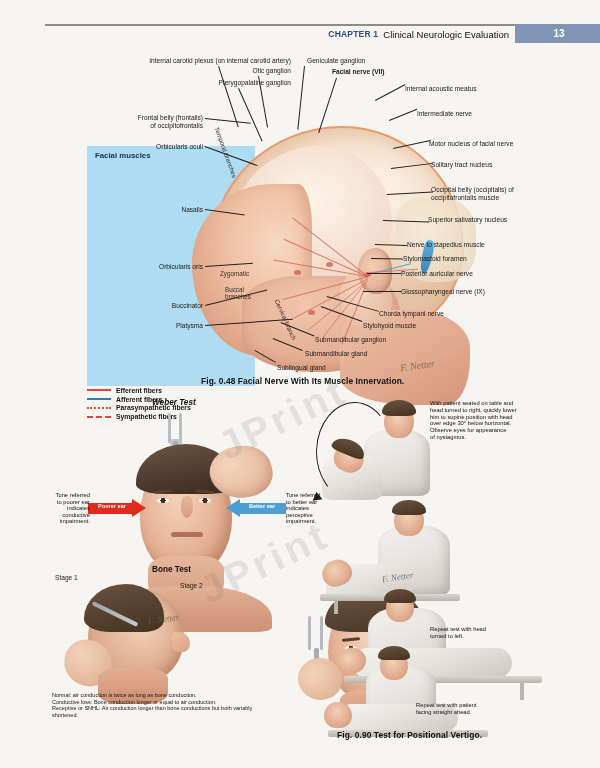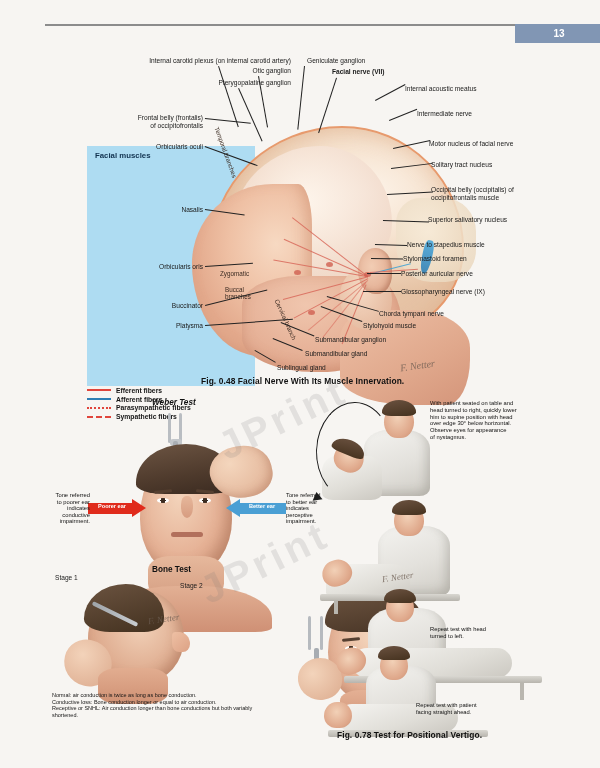--- a/index.html
+++ b/index.html
@@ -201,20 +201,24 @@
   .wm{position:absolute;font-family:"Liberation Sans",sans-serif;font-weight:bold;
       color:rgba(120,120,120,.16);letter-spacing:4px;pointer-events:none;}
 </style>
 </head>
 <body>
 
 <div class="page">
 
   <div class="runhead">
     <div class="rule"></div>
+    <div class="titlebar">
+      <span class="chap">CHAPTER 1</span>
+      <span class="chaptitle">Clinical Neurologic Evaluation</span>
+    </div>
     <div class="pagenum">13</div>
   </div>
 
   <div class="fig110">
 
     <div class="muscles-panel"></div>
     <div class="muscles-title">Facial muscles</div>
 
     <div class="head-art">
       <div class="skull"></div>
@@ -472,19 +476,19 @@
       <div class="patient-body" style="left:20px;top:50px;width:120px;height:28px;border-radius:16px;"></div>
       <div class="dhead" style="left:6px;top:48px;width:28px;height:26px;"></div>
       <div class="table-top" style="left:10px;top:76px;width:160px;"></div>
     </div>
 
     <div class="note112" style="left:104px;top:306px;width:130px;">Repeat test with patient
 facing straight ahead.</div>
 
     <div class="netter" style="left:70px;top:176px;font-size:9px;">F. Netter</div>
 
-    <div class="figcap" style="left:25px;top:334px;">Fig. 0.78  Test for Positional Vertigo.</div>
+    <div class="figcap" style="left:25px;top:334px;">Fig. 0.90  Test for Positional Vertigo.</div>
   </div>
 
   <div class="wm" style="left:214px;top:396px;font-size:40px;transform:rotate(-26deg);">JPrint</div>
   <div class="wm" style="left:196px;top:540px;font-size:40px;transform:rotate(-26deg);">JPrint</div>
 
 </div>
 
 </body></html>

